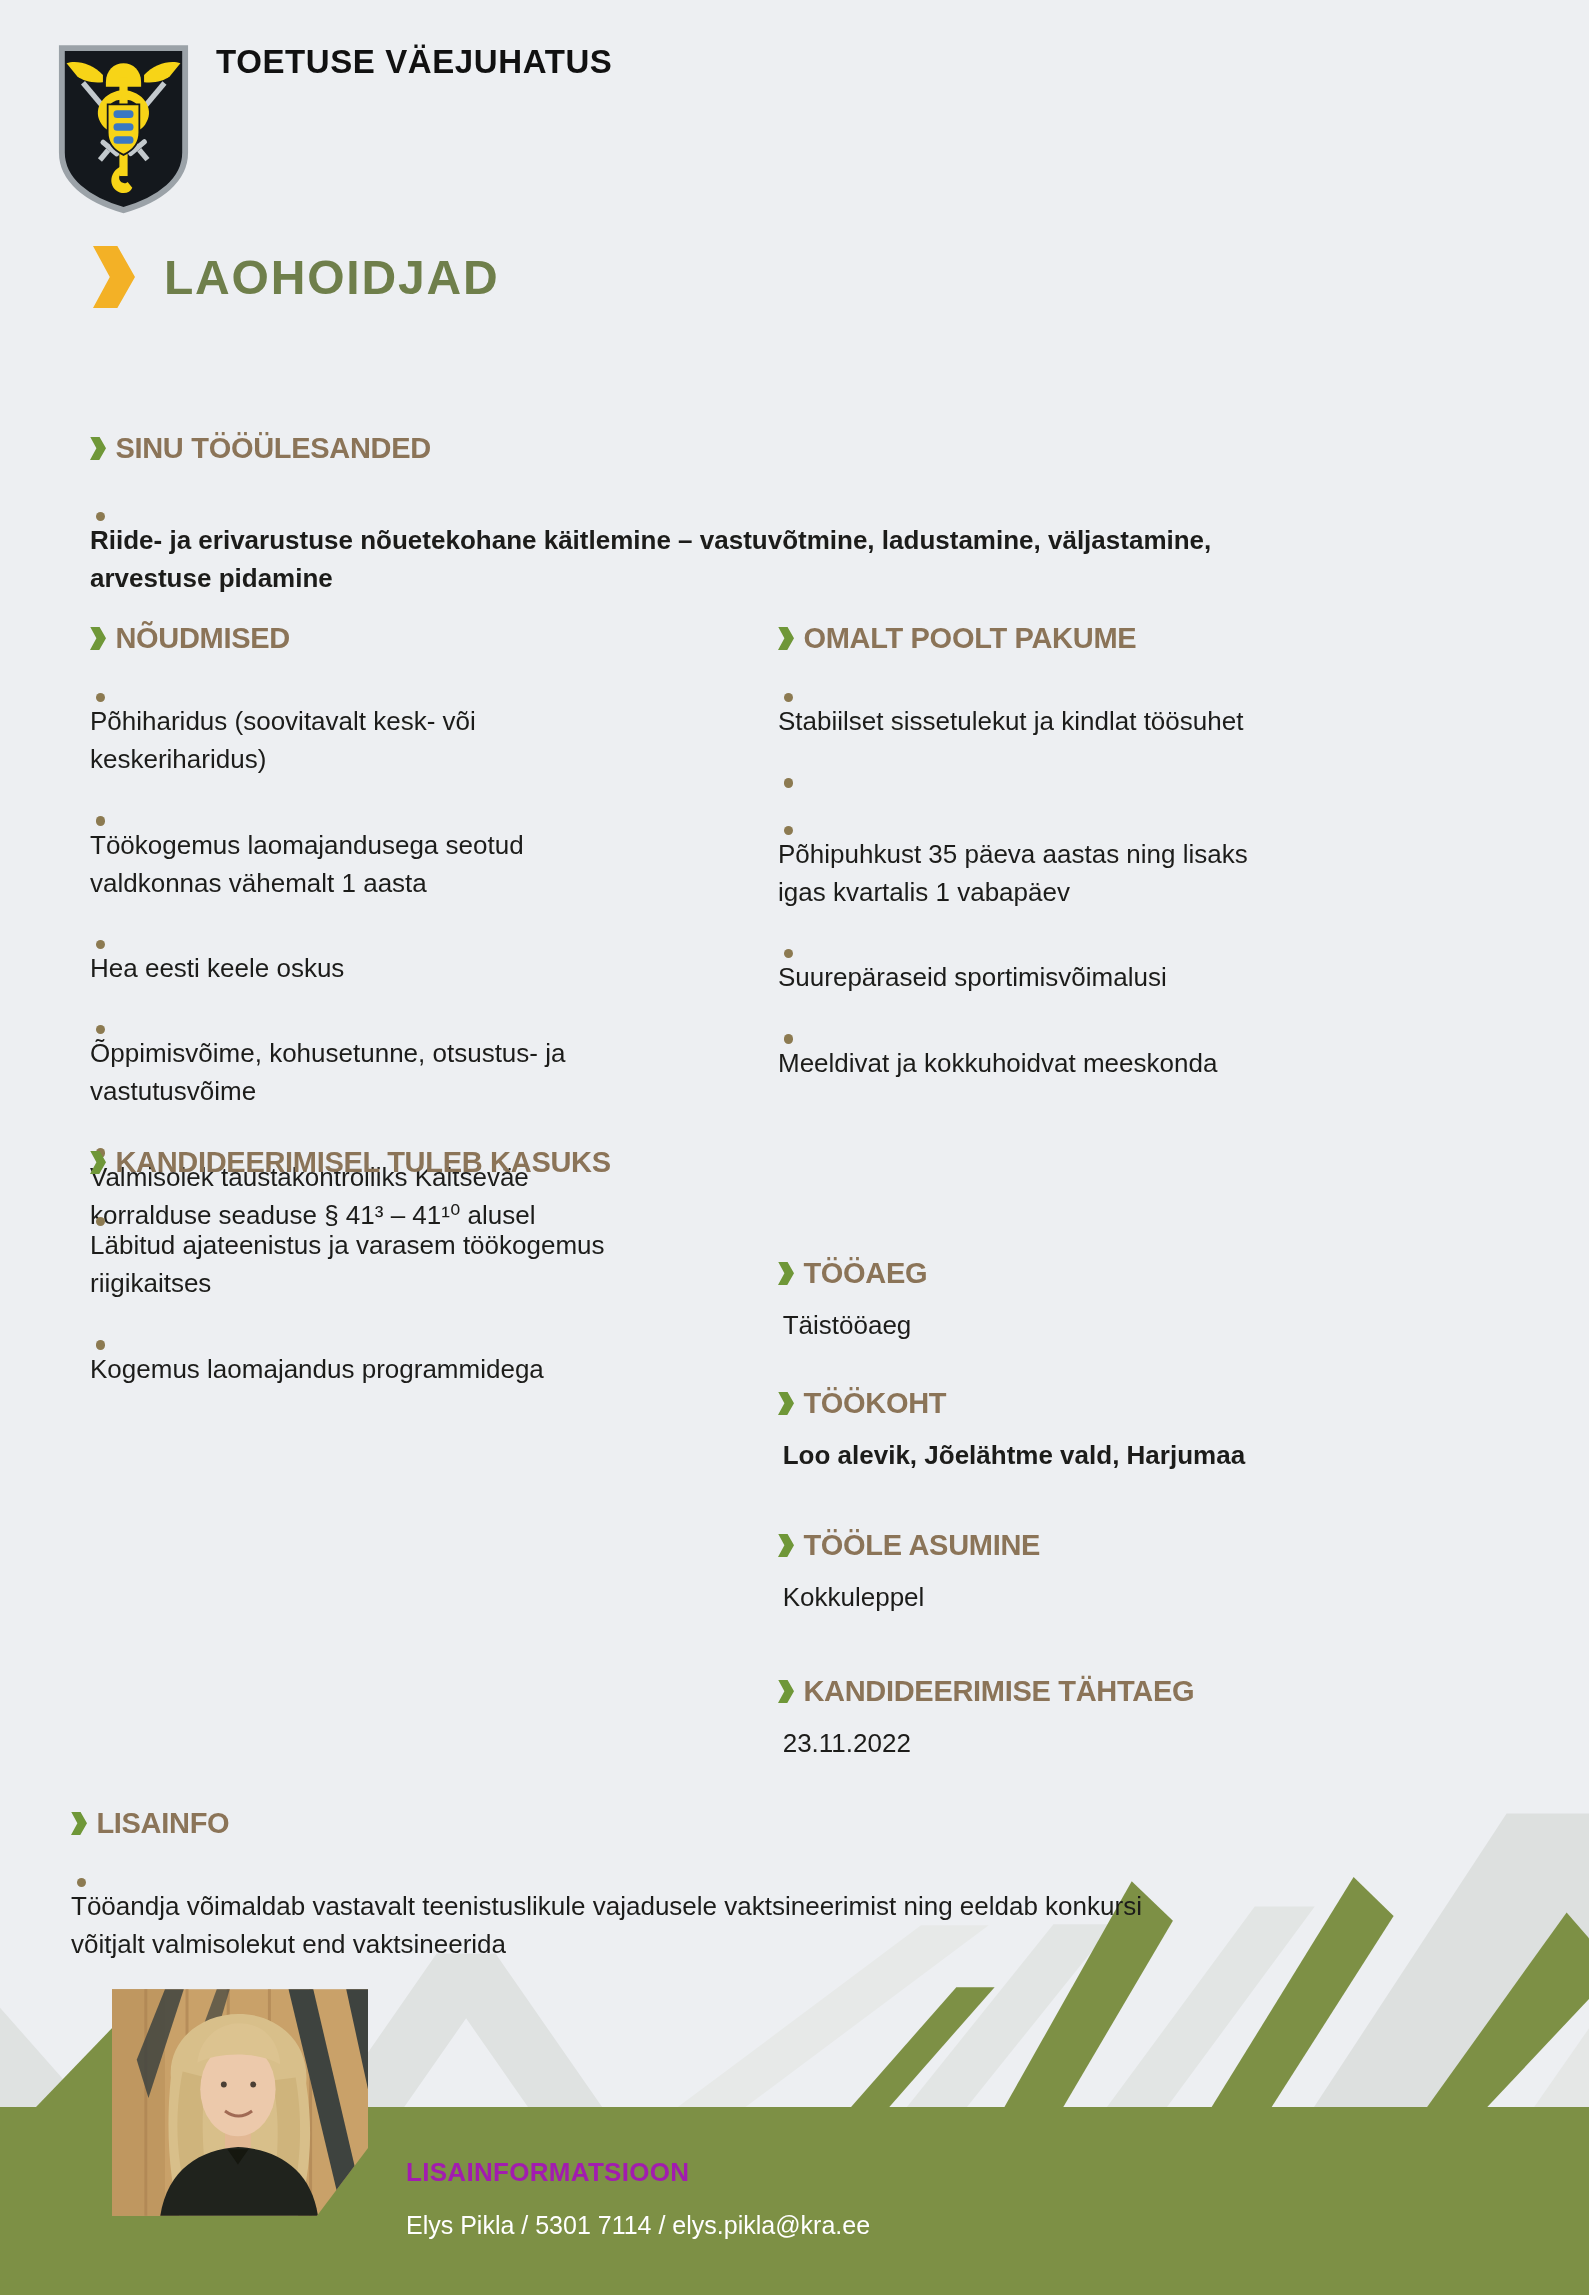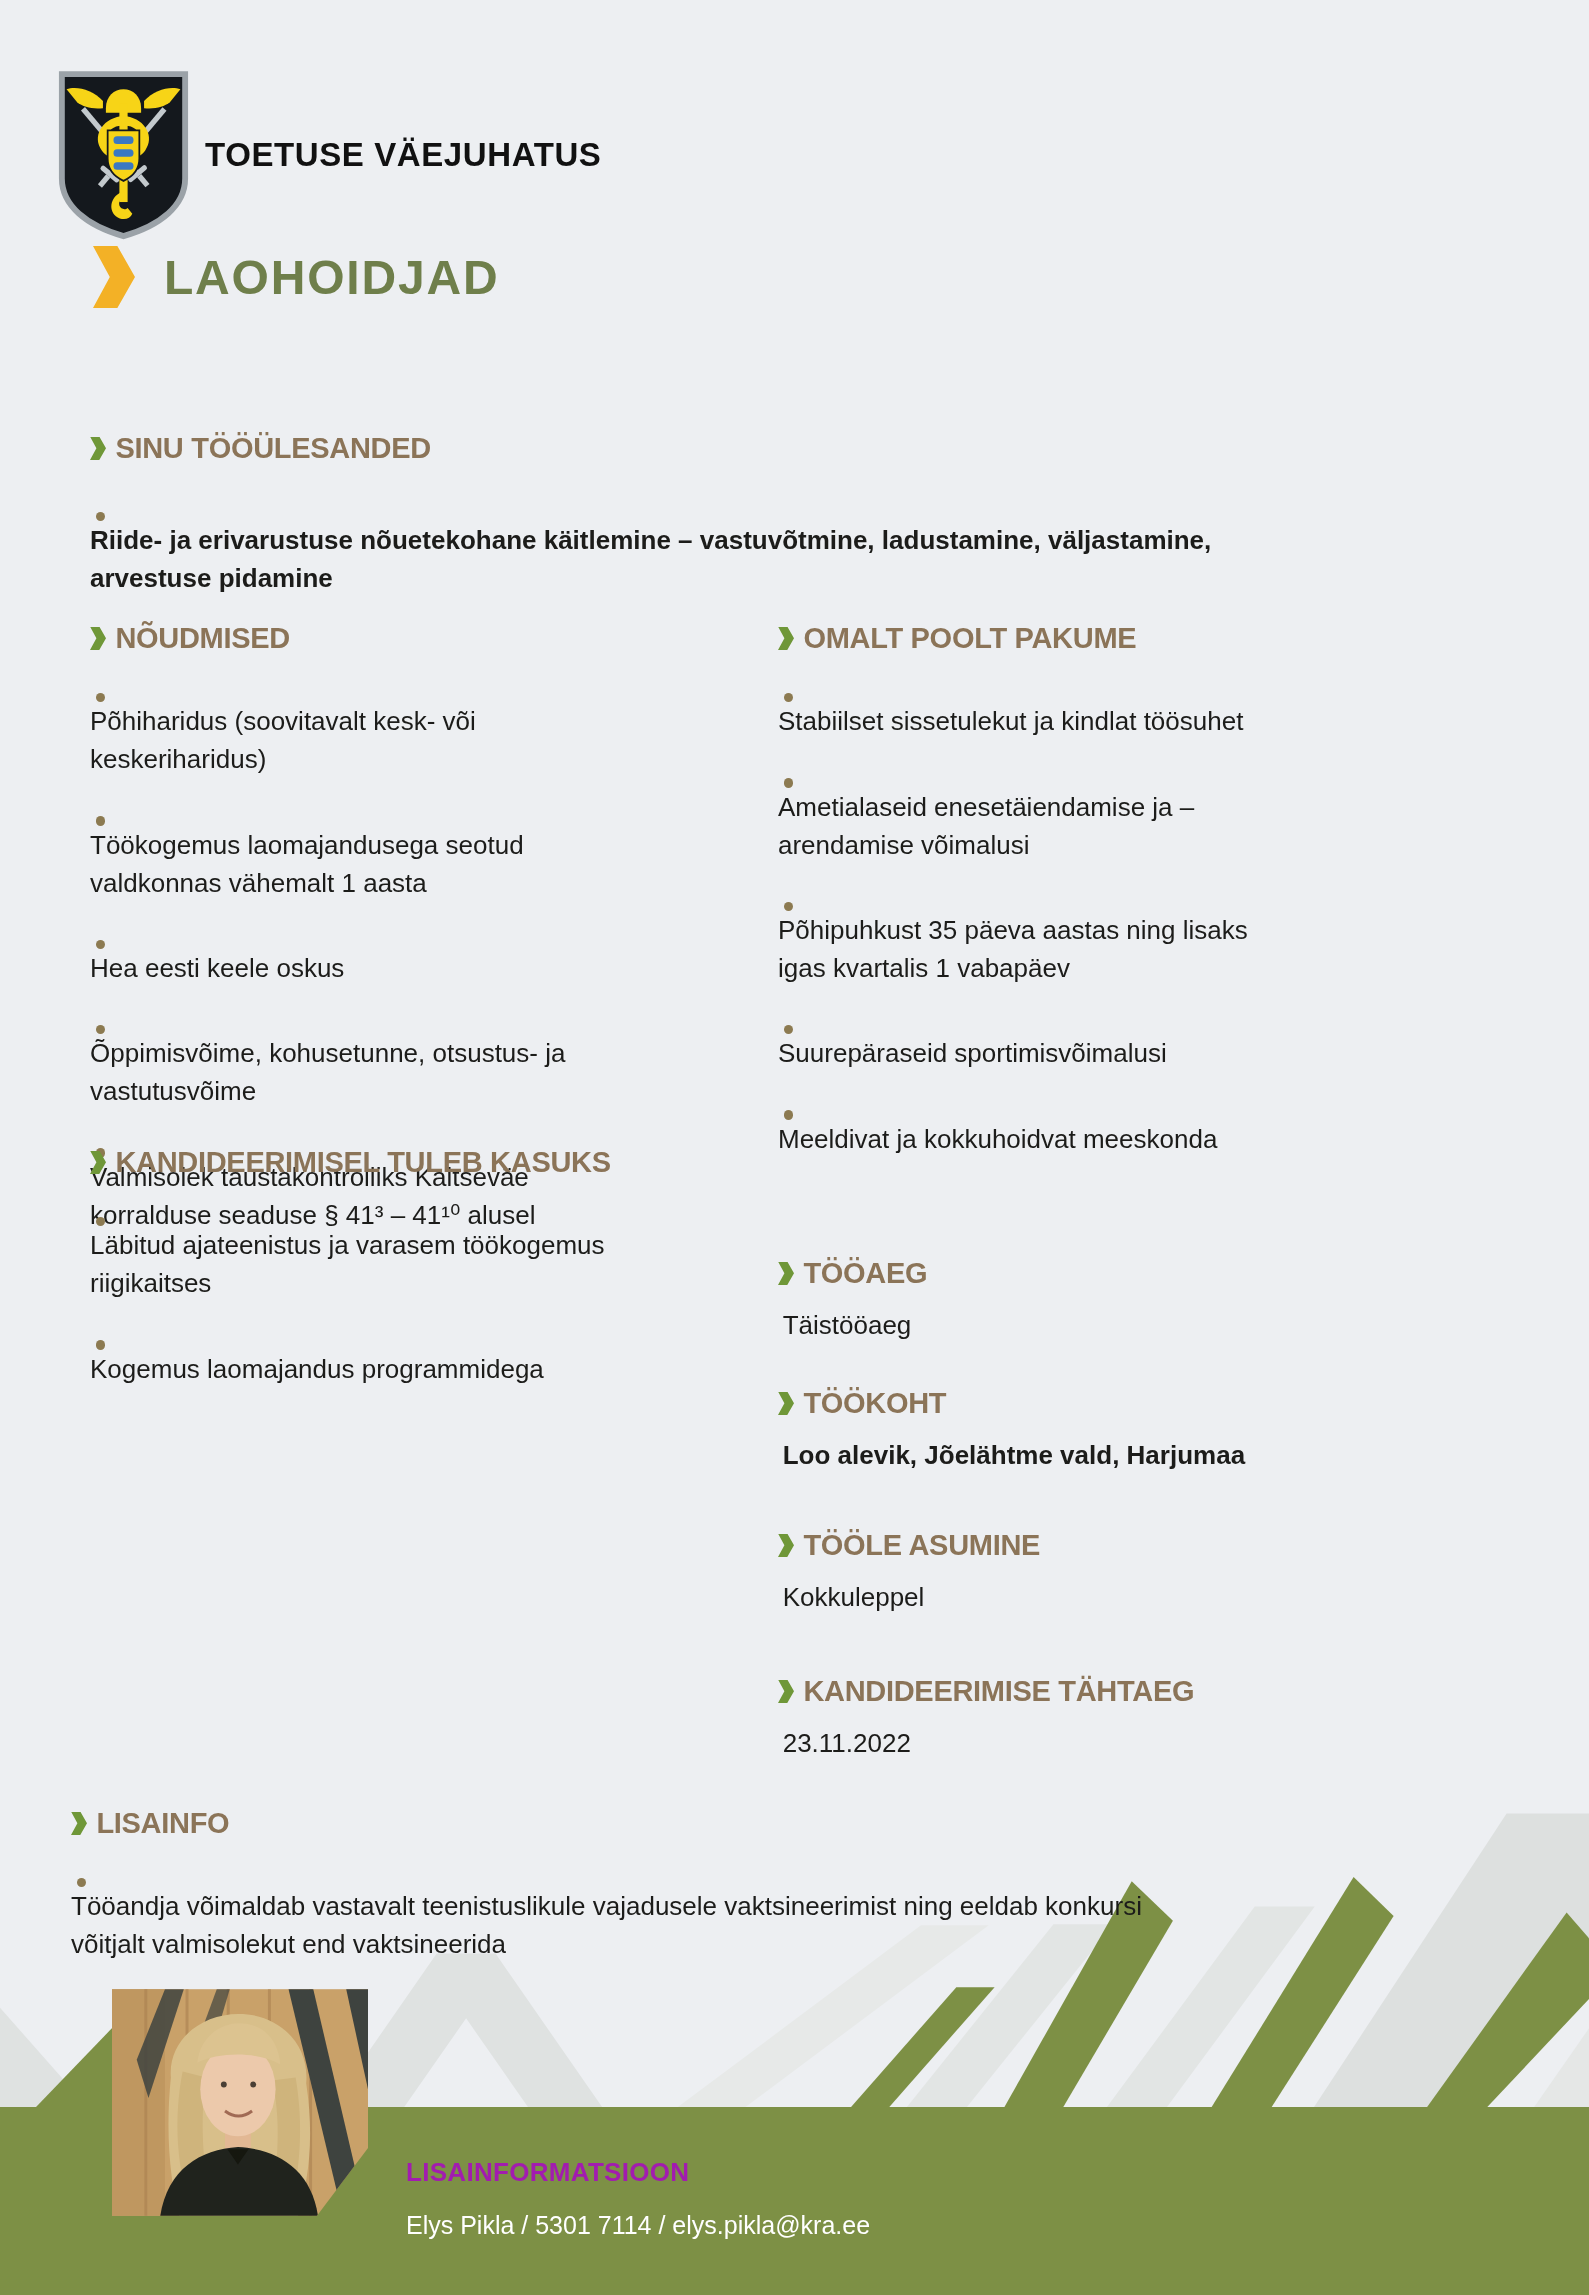--- a/index.html
+++ b/index.html
@@ -1,21 +1,21 @@
 <!DOCTYPE html>
 <html style="font-size:9.4px"><head>
 <meta charset="utf-8">
 <style>
   * { margin:0; padding:0; box-sizing:border-box; }
   html,body { width:1589px; height:2295px; }
   body { font-family:"Liberation Sans","DejaVu Sans",sans-serif; }
   .page { position:relative; width:1589px; height:2295px; background:#edeff2; color:#1c1c1a; overflow:hidden; }
 
   
-  .brand { position:absolute; left:56px; top:69px; display:flex; align-items:center; gap:14px; }
+  .brand { position:absolute; left:56px; top:43px; display:flex; align-items:flex-start; gap:25px; }
   .crest { width:135px; height:171px; display:block; }
   .org-name { font-size:33px; font-weight:bold; letter-spacing:0.6px; color:#111; }
 
   
   .chev { display:inline-block; flex:0 0 auto;
           clip-path:polygon(0 0,58% 0,100% 50%,58% 100%,0 100%,40% 50%); }
   .chev-orange { width:42px; height:62px; background:#f3b126; }
   .chev-green  { width:16px; height:23.5px; background:#6f9738; margin-top:3.5px; }
 
   
@@ -158,22 +158,20 @@
       <span class="chev chev-green"></span>
       <h3>OMALT POOLT PAKUME</h3>
     </div>
     <ul class="blist">
       <li>
           <span class="dot"></span>
           <span class="b-text">Stabiilset sissetulekut ja kindlat töösuhet</span>
         </li>
       <li>
           <span class="dot"></span>
-          <span class="b-text">Ametialaseid enesetäiendamise ja –
-arendamise võimalusi</span>
         </li>
       <li>
           <span class="dot"></span>
           <span class="b-text">Põhipuhkust 35 päeva aastas ning lisaks
 igas kvartalis 1 vabapäev</span>
         </li>
       <li>
           <span class="dot"></span>
           <span class="b-text">Suurepäraseid sportimisvõimalusi</span>
         </li>

